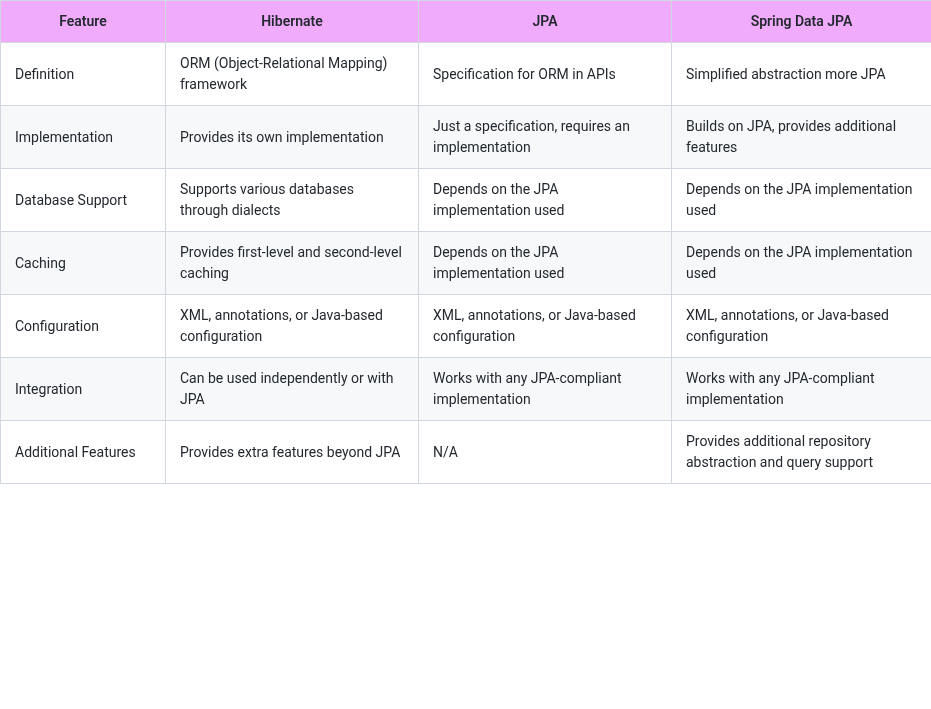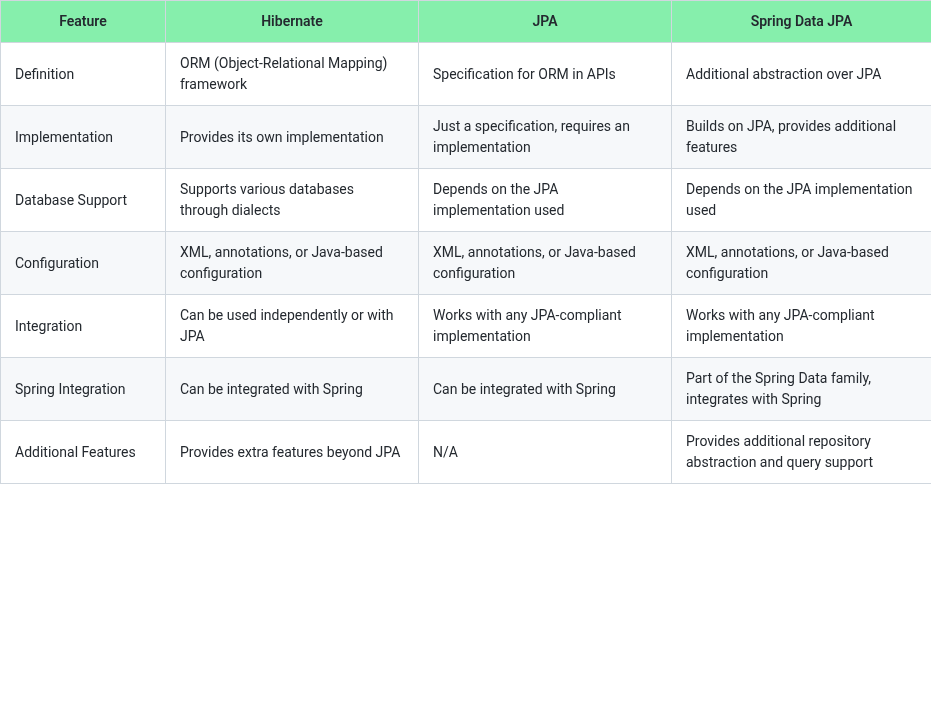--- a/index.html
+++ b/index.html
@@ -26,21 +26,21 @@
       border: 1px solid #d0d7de;
       padding: 10px 14px;
       text-align: left;
       vertical-align: middle;
       line-height: 1.5;
     }
     
     th {
       font-weight: 600;
       text-align: center;
-      background: #86efac;
+      background: #f0abfc;
     }
     
     tbody tr:nth-child(even) {
       background: #f6f8fa;
     }
     
     tbody tr:nth-child(odd) {
       background: #ffffff;
     }
     
@@ -65,52 +65,52 @@
       <th>Hibernate</th>
       <th>JPA</th>
       <th>Spring Data JPA</th>
     </tr>
   </thead>
   <tbody>
   <tr>
         <td>Definition</td>
         <td>ORM (Object-Relational Mapping) framework</td>
         <td>Specification for ORM in APIs</td>
-        <td>Additional abstraction over JPA</td>
+        <td>Simplified abstraction more JPA</td>
       </tr>
       <tr>
         <td>Implementation</td>
         <td>Provides its own implementation</td>
         <td>Just a specification, requires an implementation</td>
         <td>Builds on JPA, provides additional features</td>
       </tr>
       <tr>
         <td>Database Support</td>
         <td>Supports various databases through dialects</td>
+        <td>Depends on the JPA implementation used</td>
+        <td>Depends on the JPA implementation used</td>
+      </tr>
+      <tr>
+        <td>Caching</td>
+        <td>Provides first-level and second-level caching</td>
         <td>Depends on the JPA implementation used</td>
         <td>Depends on the JPA implementation used</td>
       </tr>
       <tr>
         <td>Configuration</td>
         <td>XML, annotations, or Java-based configuration</td>
         <td>XML, annotations, or Java-based configuration</td>
         <td>XML, annotations, or Java-based configuration</td>
       </tr>
       <tr>
         <td>Integration</td>
         <td>Can be used independently or with JPA</td>
         <td>Works with any JPA-compliant implementation</td>
         <td>Works with any JPA-compliant implementation</td>
       </tr>
       <tr>
-        <td>Spring Integration</td>
-        <td>Can be integrated with Spring</td>
-        <td>Can be integrated with Spring</td>
-        <td>Part of the Spring Data family, integrates with Spring</td>
-      </tr>
-      <tr>
         <td>Additional Features</td>
         <td>Provides extra features beyond JPA</td>
         <td>N/A</td>
         <td>Provides additional repository abstraction and query support</td>
       </tr>
     </tbody>
 </table>
 
 </body></html>

